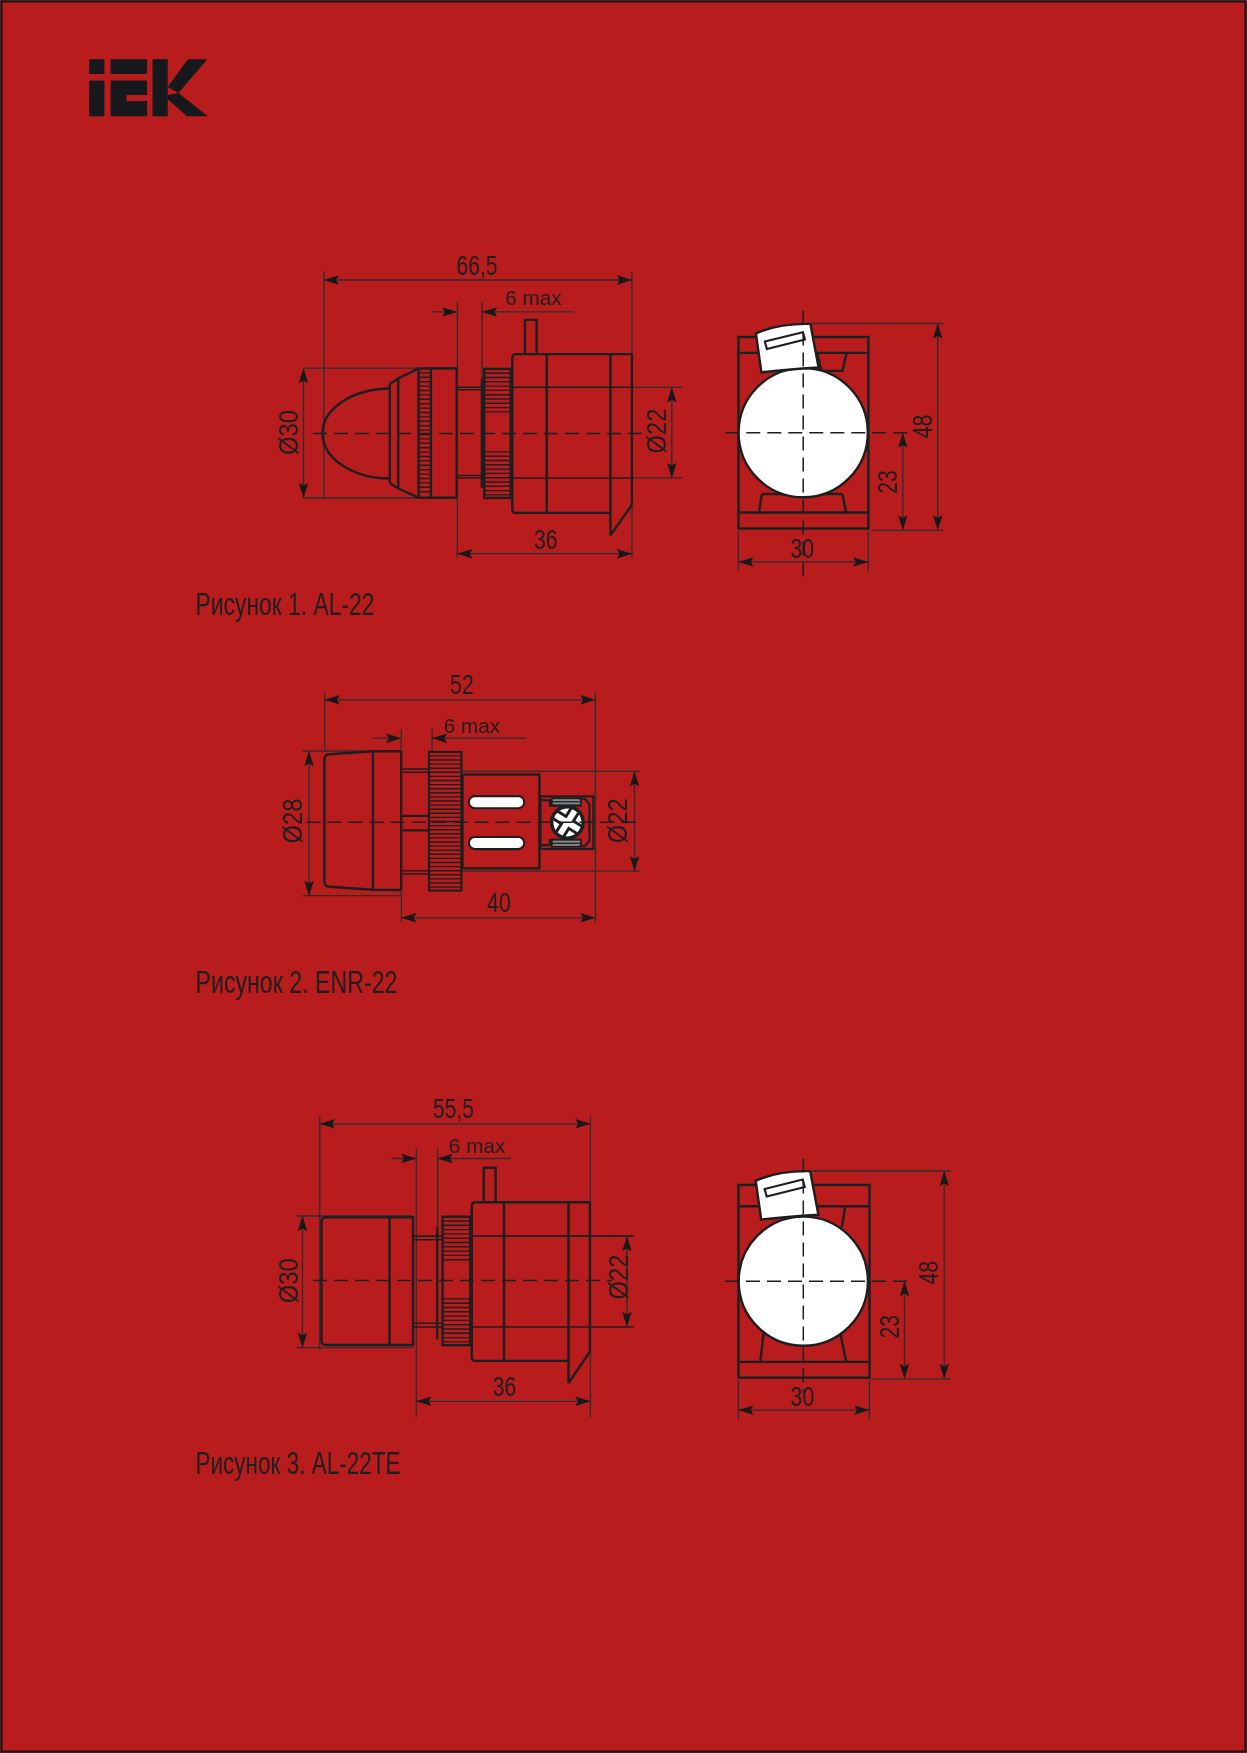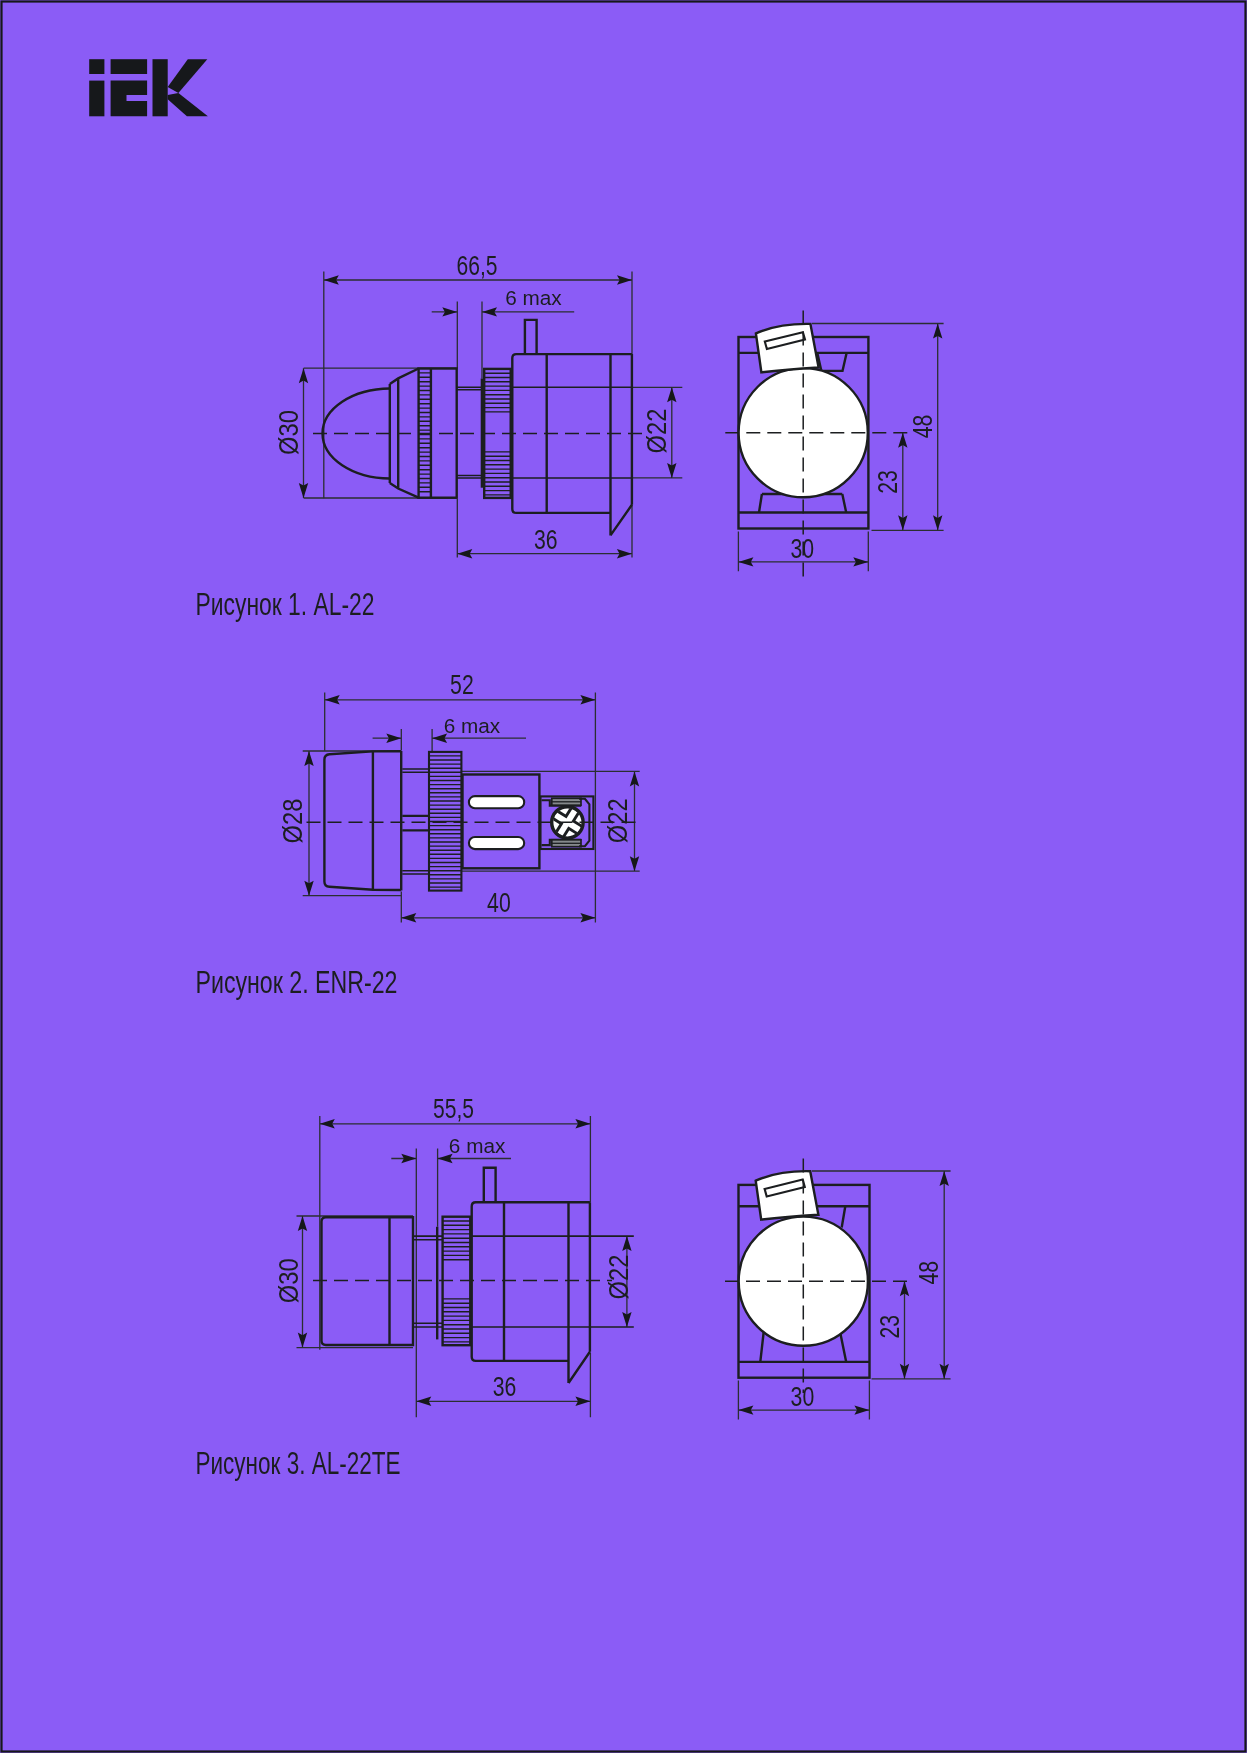--- a/index.html
+++ b/index.html
@@ -1,16 +1,16 @@
 <!DOCTYPE html>
 <html><head>
 <meta charset="utf-8">
 <style>
 html,body{margin:0;padding:0;background:#fff;}
-#page{position:relative;width:1247px;height:1753px;background:#8b5cf6;overflow:hidden;}
+#page{position:relative;width:1247px;height:1753px;background:#b91c1c;overflow:hidden;}
 svg{position:absolute;left:0;top:0;}
 text{font-family:"Liberation Sans",sans-serif;fill:#1c1e20;}
 .t{stroke:#1c1e20;stroke-width:2.4;fill:none;}
 .t2{stroke:#1c1e20;stroke-width:2.1;fill:none;}
 .m{stroke:#1c1e20;stroke-width:1.55;fill:none;}
 .n{stroke:#2b2e31;stroke-width:1.3;fill:none;}
 .h{stroke:#1c1e20;stroke-width:1.4;fill:none;}
 .d{stroke:#1c1e20;stroke-width:1.5;fill:none;stroke-dasharray:14 7;}
 .wf{fill:#ffffff;}
 .dim{font-size:28px;text-anchor:middle;}

